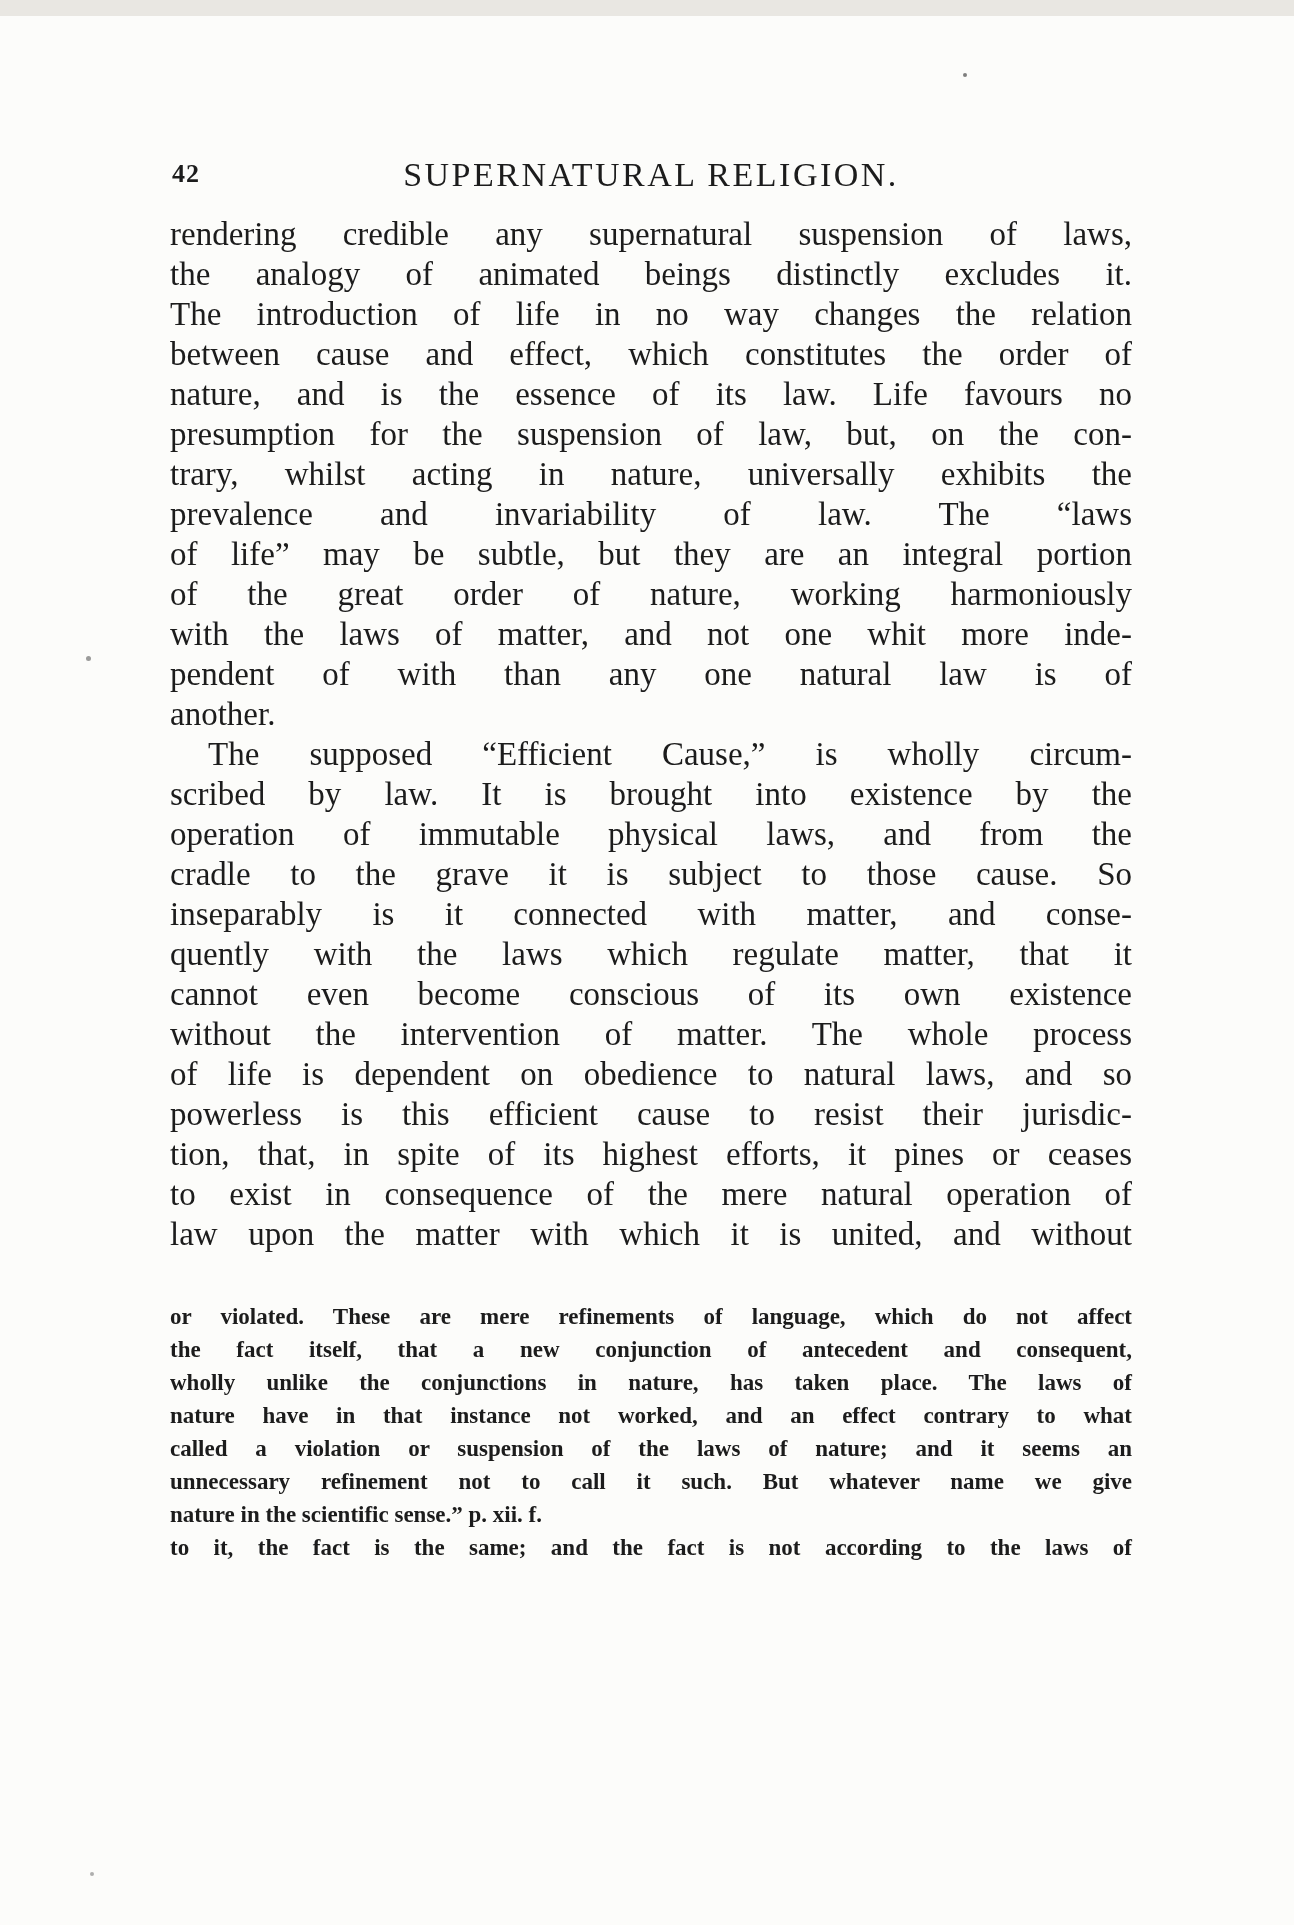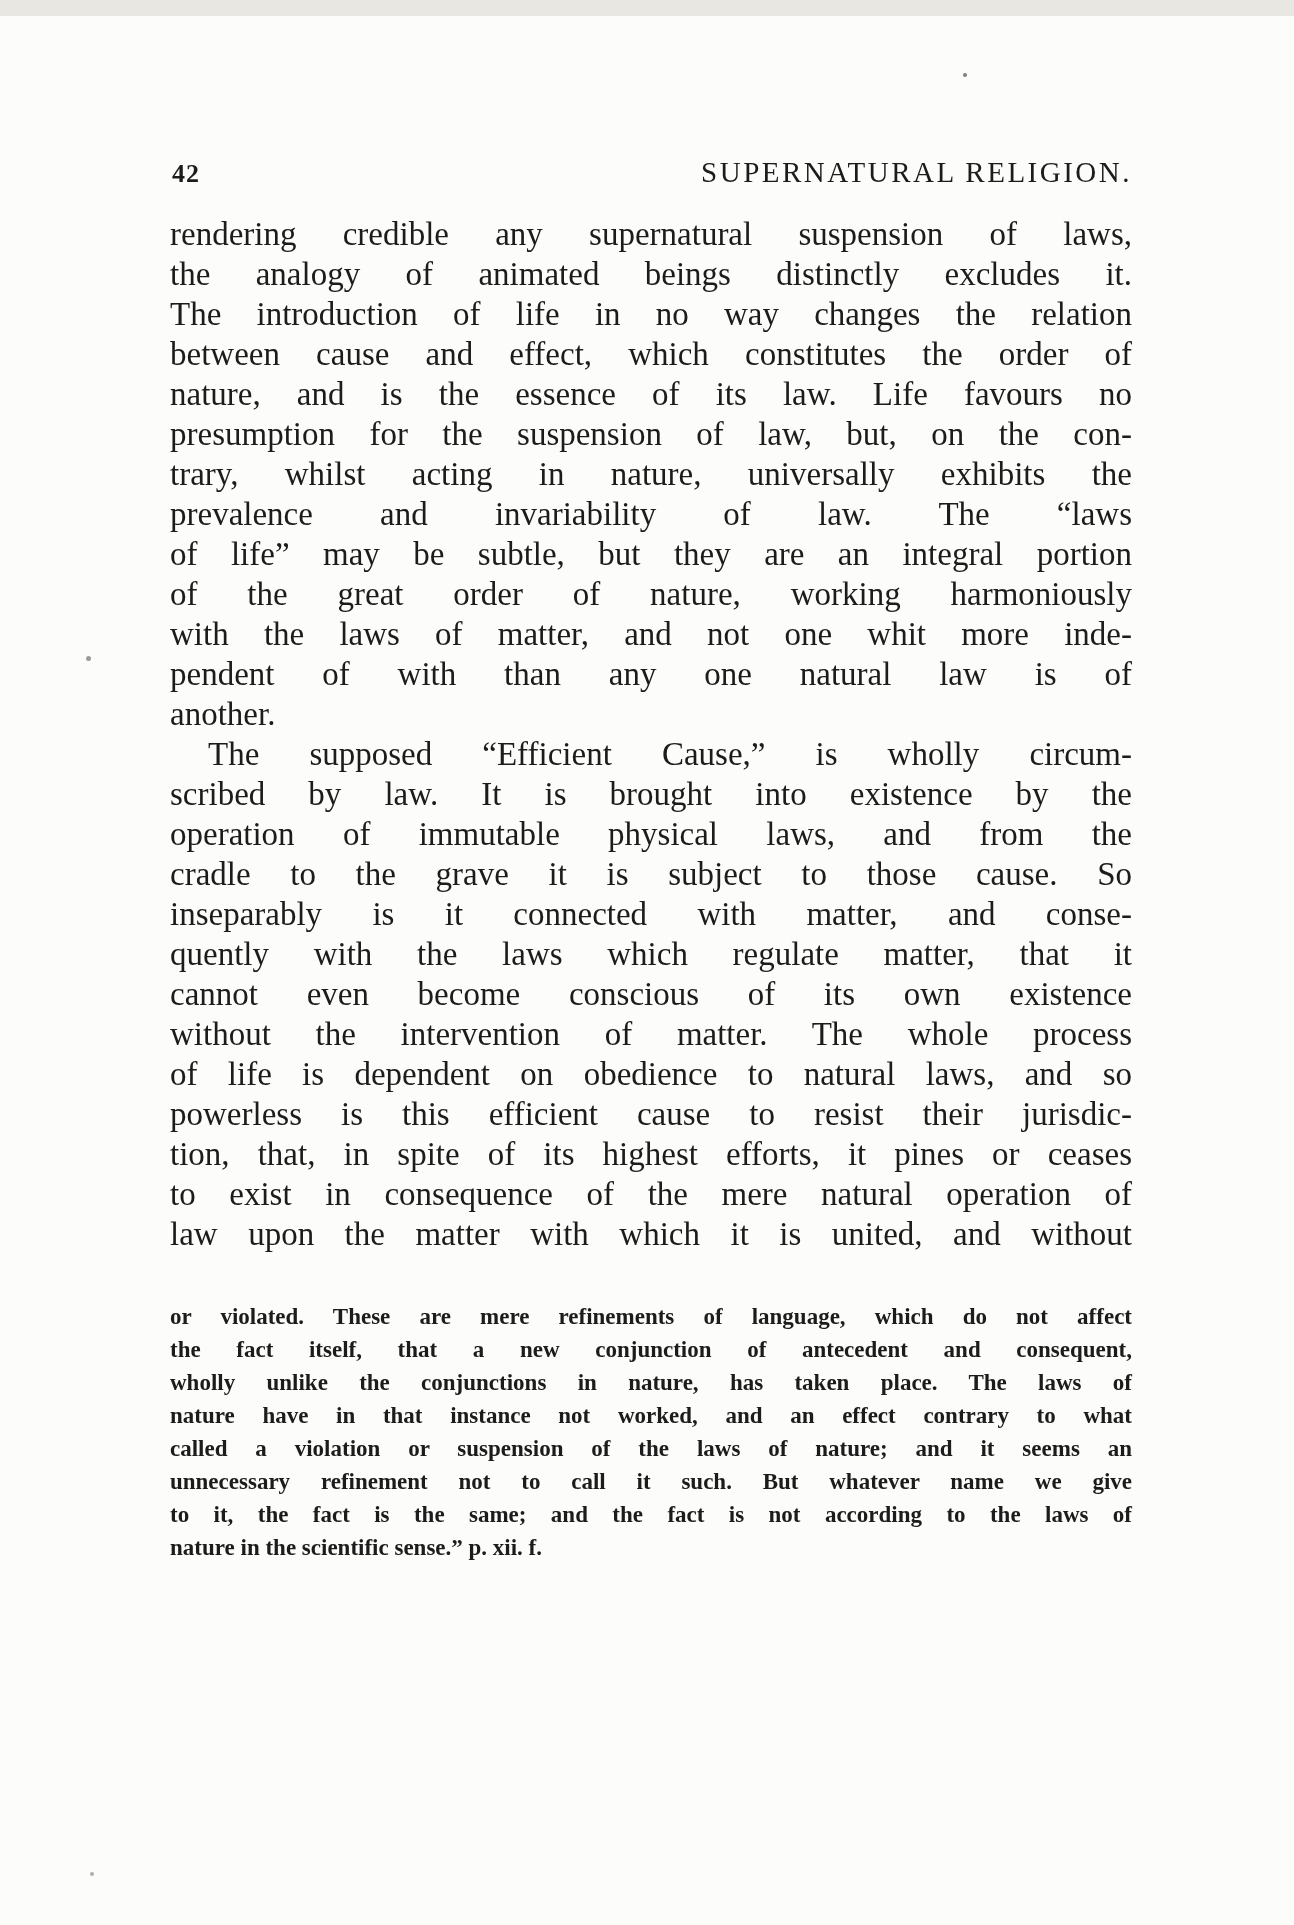--- a/index.html
+++ b/index.html
@@ -25,22 +25,22 @@
   }
   .page-number {
     position: absolute;
     left: 2px;
     top: 3px;
     font-size: 26px;
     font-weight: 600;
     letter-spacing: 1px;
   }
   .header-title {
-    text-align: right;
-    font-size: 29px;
+    text-align: center;
+    font-size: 34px;
     letter-spacing: 2.5px;
   }
   .body-text {
     margin-top: 22px;
     font-size: 33px;
     line-height: 40px;
   }
   .line {
     text-align: justify;
     text-align-last: justify;
@@ -117,22 +117,22 @@
       <div class="line">law upon the matter with which it is united, and without</div>
     </div>
 
     <div class="footnote">
       <div class="fline">or violated. These are mere refinements of language, which do not affect</div>
       <div class="fline">the fact itself, that a new conjunction of antecedent and consequent,</div>
       <div class="fline">wholly unlike the conjunctions in nature, has taken place. The laws of</div>
       <div class="fline">nature have in that instance not worked, and an effect contrary to what</div>
       <div class="fline">called a violation or suspension of the laws of nature; and it seems an</div>
       <div class="fline">unnecessary refinement not to call it such. But whatever name we give</div>
+      <div class="fline last">nature in the scientific sense.” p. xii. f.</div>
       <div class="fline">to it, the fact is the same; and the fact is not according to the laws of</div>
-      <div class="fline last">nature in the scientific sense.” p. xii. f.</div>
     </div>
 
   </div>
 
   <div class="speck speck-1"></div>
   <div class="speck speck-2"></div>
   <div class="speck speck-3"></div>
 </div>
 
 </body></html>

